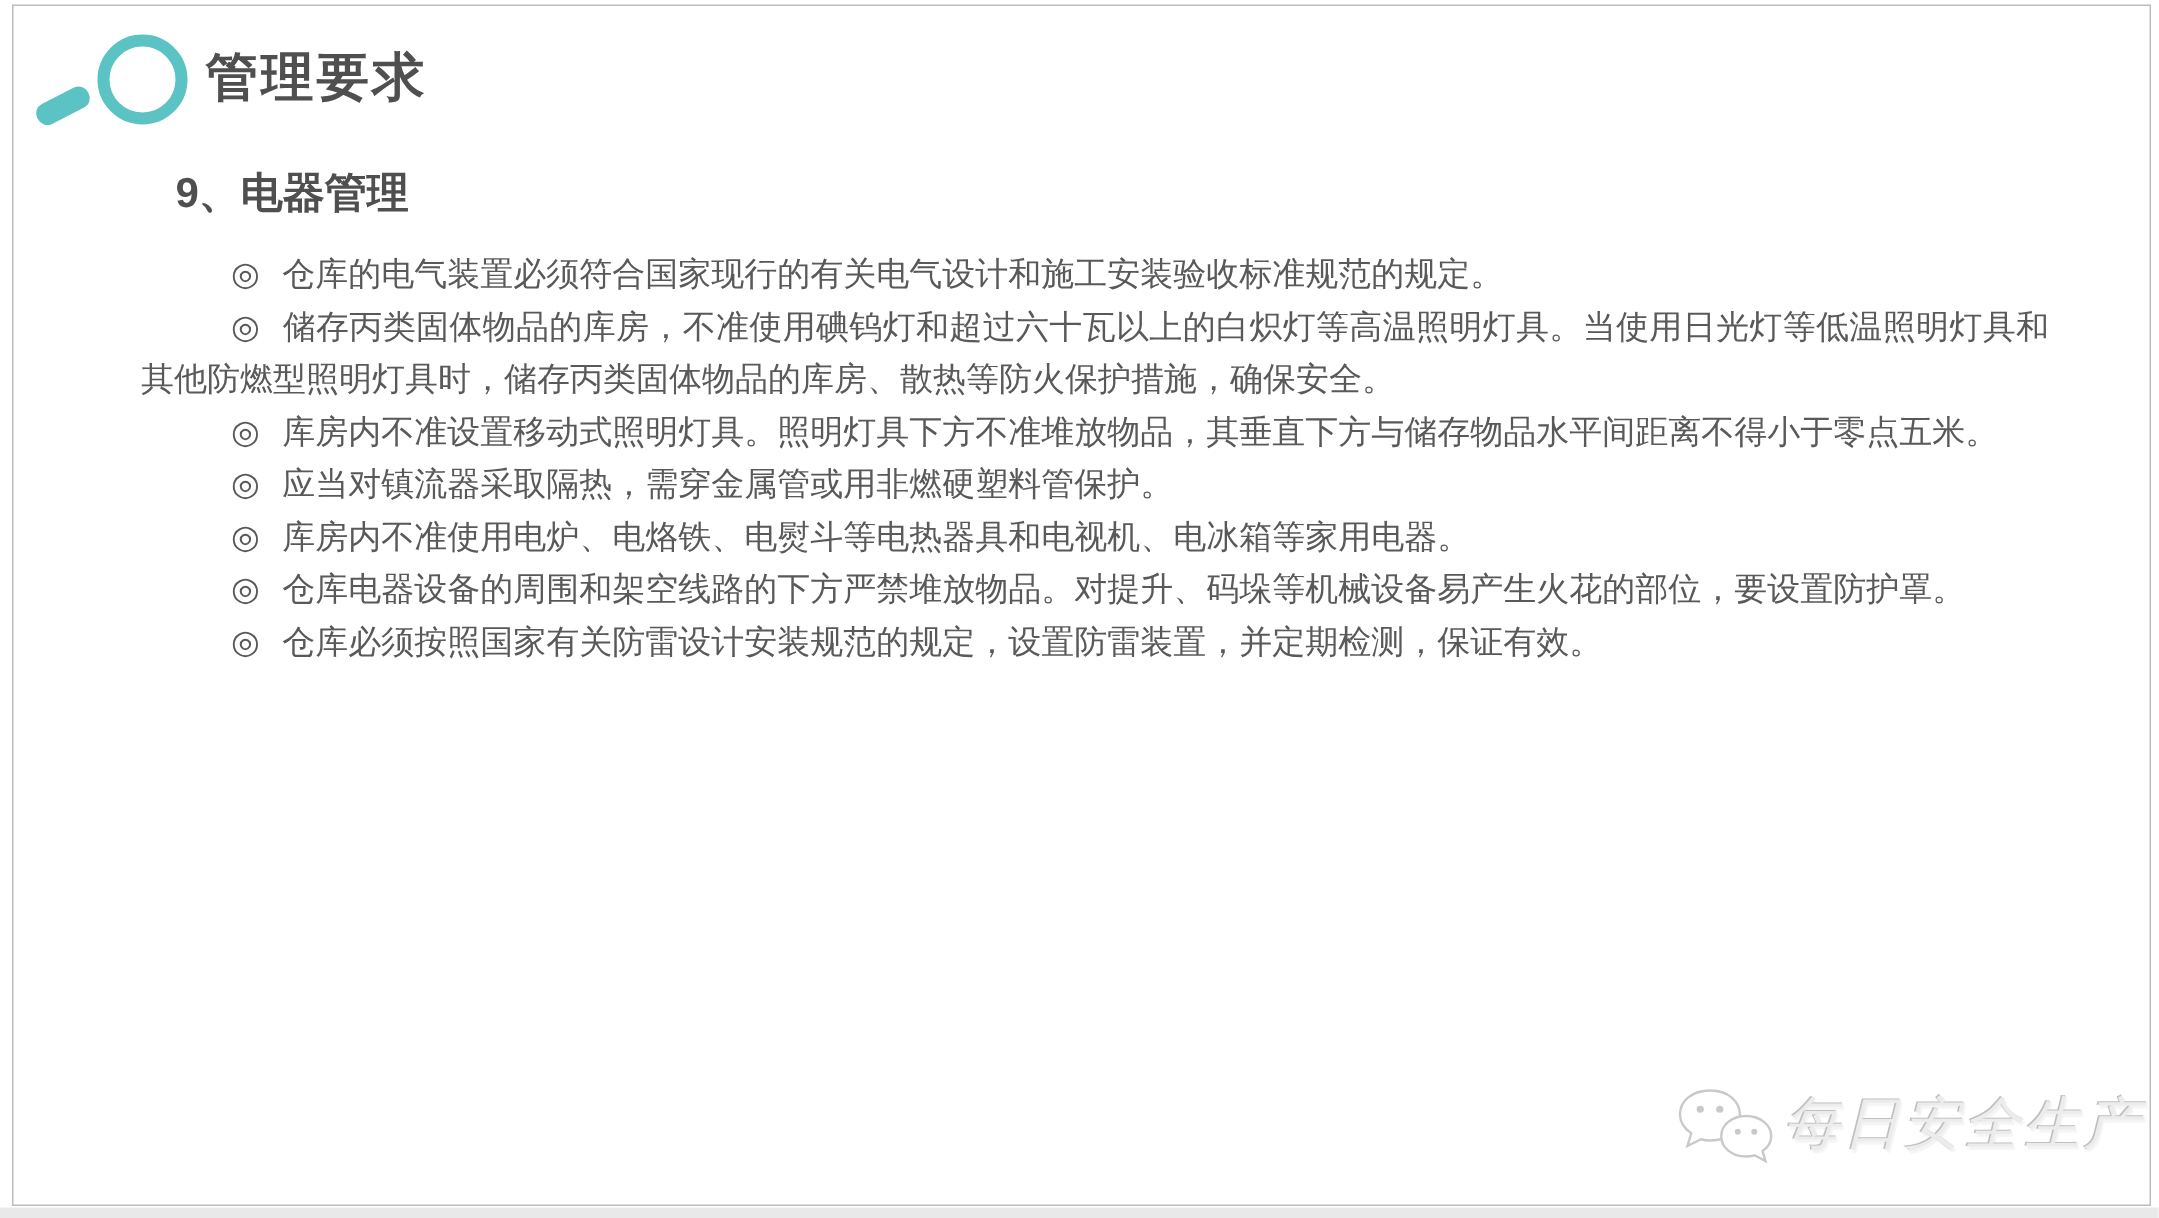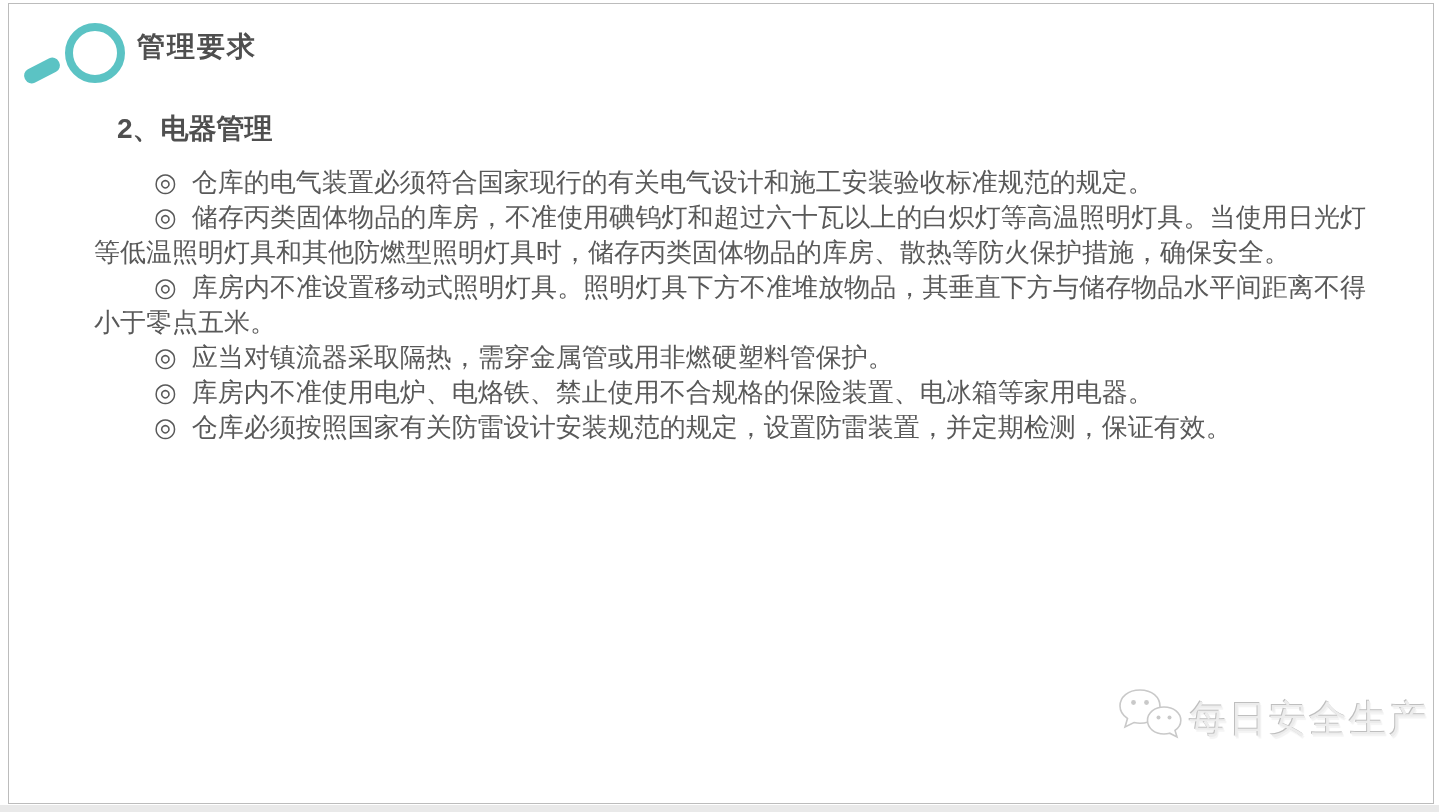--- a/index.html
+++ b/index.html
@@ -54,61 +54,62 @@
     height: 15px;
     background: var(--accent, #5bc3c4);
     border-radius: 7px;
     transform: rotate(-27deg);
   }
   .page-title {
     position: absolute;
     left: 128px;
     top: 24px;
     margin: 0;
-    font-size: 28px;
+    font-size: 35px;
     font-weight: bold;
     color: var(--text-dark, #4f4f4f);
     letter-spacing: 2px;
   }
   .section-title {
     position: absolute;
     left: 108px;
     top: 106px;
     margin: 0;
     font-size: 28px;
     font-weight: bold;
     color: var(--text-dark, #4f4f4f);
   }
   
   .content {
     position: absolute;
     left: 85px;
     top: 161px;
     width: 1272px;
-    font-size: 26px;
+    font-size: 22px;
     line-height: 35px;
     color: var(--text, #595959);
     text-align: justify;
   }
   .content p {
     margin: 0;
     text-indent: 60px;
   }
   .content .bullet {
     margin-right: 15px;
     color: var(--text, #595959);
   }
   
   .watermark {
     position: absolute;
     left: 1108px;
-    top: 683px;
+    top: 720px;
     display: flex;
-    align-items: flex-end;
+    align-items: flex-start;
     gap: 6px;
+    font-style: italic;
   }
   .watermark-text {
     font-family: "DejaVu Serif", "Liberation Serif", serif;
     font-size: 38px;
     color: #ececec;
     letter-spacing: 2px;
     text-shadow: -1px -1px 0 #bfbfbf, 1px 2px 1px #f4f4f4;
     white-space: nowrap;
   }
 </style>
@@ -117,28 +118,29 @@
 
 <div class="slide-card">
 
   <div class="magnifier">
     <div class="handle"></div>
     <div class="ring"></div>
   </div>
 
   <h1 class="page-title">管理要求</h1>
 
-  <h2 class="section-title">2、电器管理</h2>
+  <h2 class="section-title">9、电器管理</h2>
 
   <div class="content" id="bullet-list">
       <p><span class="bullet">◎</span><span>仓库的电气装置必须符合国家现行的有关电气设计和施工安装验收标准规范的规定。</span></p>
       <p><span class="bullet">◎</span><span>储存丙类固体物品的库房，不准使用碘钨灯和超过六十瓦以上的白炽灯等高温照明灯具。当使用日光灯等低温照明灯具和其他防燃型照明灯具时，储存丙类固体物品的库房、散热等防火保护措施，确保安全。</span></p>
       <p><span class="bullet">◎</span><span>库房内不准设置移动式照明灯具。照明灯具下方不准堆放物品，其垂直下方与储存物品水平间距离不得小于零点五米。</span></p>
       <p><span class="bullet">◎</span><span>应当对镇流器采取隔热，需穿金属管或用非燃硬塑料管保护。</span></p>
-      <p><span class="bullet">◎</span><span>库房内不准使用电炉、电烙铁、禁止使用不合规格的保险装置、电冰箱等家用电器。</span></p>
+      <p><span class="bullet">◎</span><span>库房内不准使用电炉、电烙铁、电熨斗等电热器具和电视机、电冰箱等家用电器。</span></p>
+      <p><span class="bullet">◎</span><span>仓库电器设备的周围和架空线路的下方严禁堆放物品。对提升、码垛等机械设备易产生火花的部位，要设置防护罩。</span></p>
       <p><span class="bullet">◎</span><span>仓库必须按照国家有关防雷设计安装规范的规定，设置防雷装置，并定期检测，保证有效。</span></p>
     </div>
 
   <div class="watermark">
     <svg width="66" height="58" viewBox="0 0 66 58">
       <g fill="#ffffff" stroke="#c9c9c9" stroke-width="1.6">
         <path d="M23 3 C11 3 3 10 3 19 C3 24 6 28.5 10.5 31.5 L8 40 L17 35.5 C19 36 21 36.3 23 36.3 C35 36.3 43 29.5 43 19.6 C43 10 35 3 23 3 Z"></path>
         <path d="M47 20 C37.5 20 30.5 26 30.5 33.5 C30.5 41 37.5 47 47 47 C49 47 51 46.7 52.7 46.2 L60 50 L58 43.4 C61.6 40.9 63.8 37.4 63.8 33.5 C63.8 26 56.7 20 47 20 Z"></path>
       </g>
       <g fill="#c9c9c9" stroke="none">

